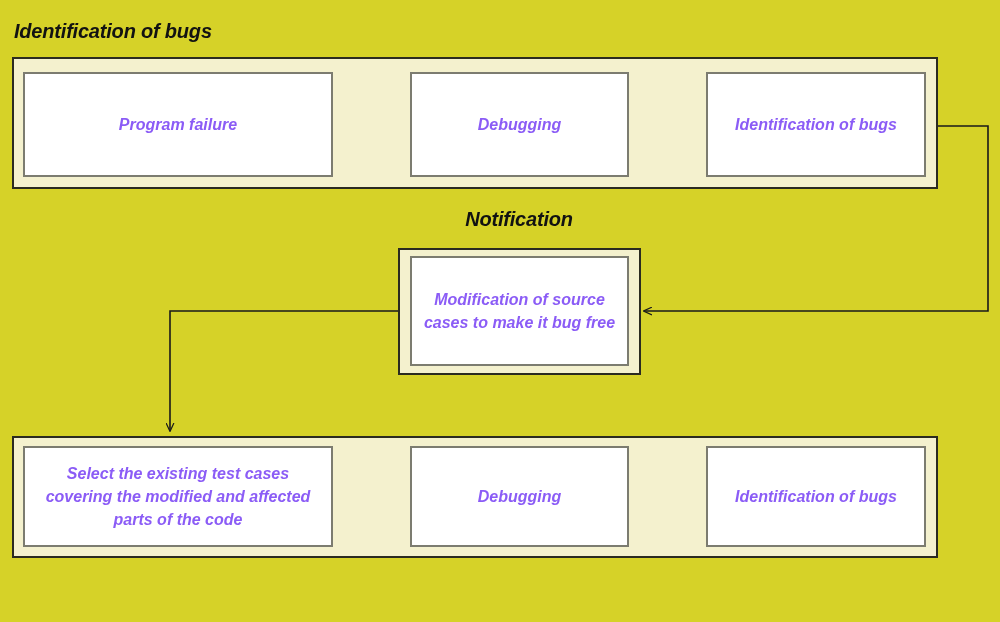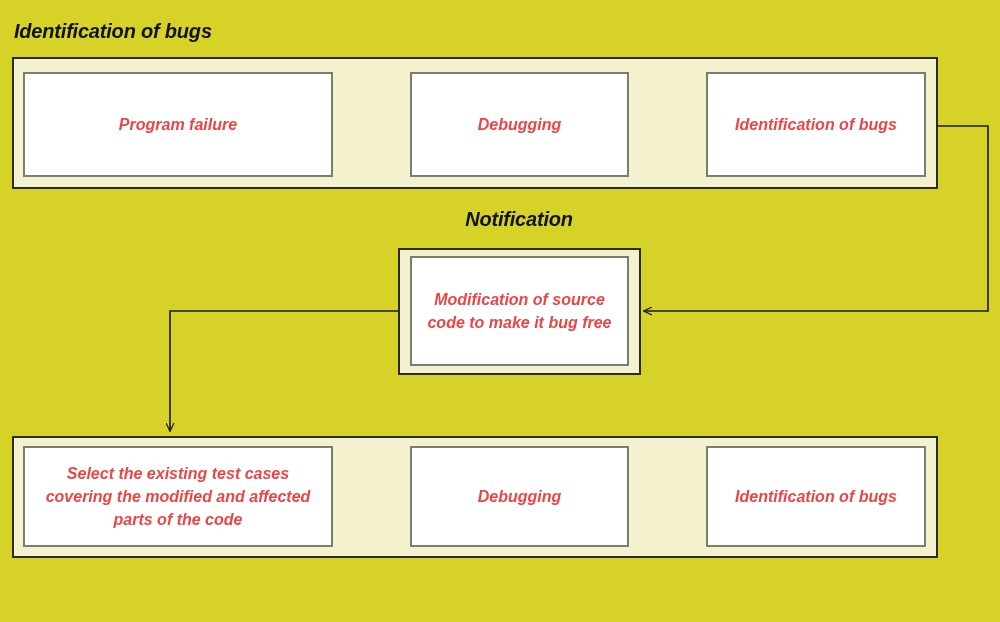--- a/index.html
+++ b/index.html
@@ -55,21 +55,21 @@
     background: #ffffff;
     border: 2px solid #7c7c70;
     box-sizing: border-box;
     display: flex;
     align-items: center;
     justify-content: center;
     text-align: center;
     font-size: 16px;
     font-weight: bold;
     line-height: 1.45;
-    color: #ef4444;
+    color: #8b5cf6;
     padding: 14px 8px;
   }
 
   
   #box-program-failure      { left: 23px;  top: 72px;  width: 310px; height: 105px; }
   #box-debugging-top        { left: 410px; top: 72px;  width: 219px; height: 105px; }
   #box-identification-top   { left: 706px; top: 72px;  width: 220px; height: 105px; }
 
   
   #box-select-tests         { left: 23px;  top: 446px; width: 310px; height: 101px; }
@@ -134,21 +134,21 @@
   <div id="box-program-failure" class="pbox">Program failure</div>
 
   <div id="box-debugging-top" class="pbox">Debugging</div>
 
   <div id="box-identification-top" class="pbox">Identification of bugs</div>
 
   <div id="heading-middle" class="section-heading">Notification</div>
 
   <div id="frame-modification"></div>
 
-  <div id="box-modification" class="pbox">Modification of source code to make it bug free</div>
+  <div id="box-modification" class="pbox">Modification of source cases to make it bug free</div>
 
   <div id="band-bottom" class="band"></div>
 
   <div id="box-select-tests" class="pbox">Select the existing test cases covering the modified and affected parts of the code</div>
 
   <div id="box-debugging-bottom" class="pbox">Debugging</div>
 
   <div id="box-identification-bottom" class="pbox">Identification of bugs</div>
 
 

